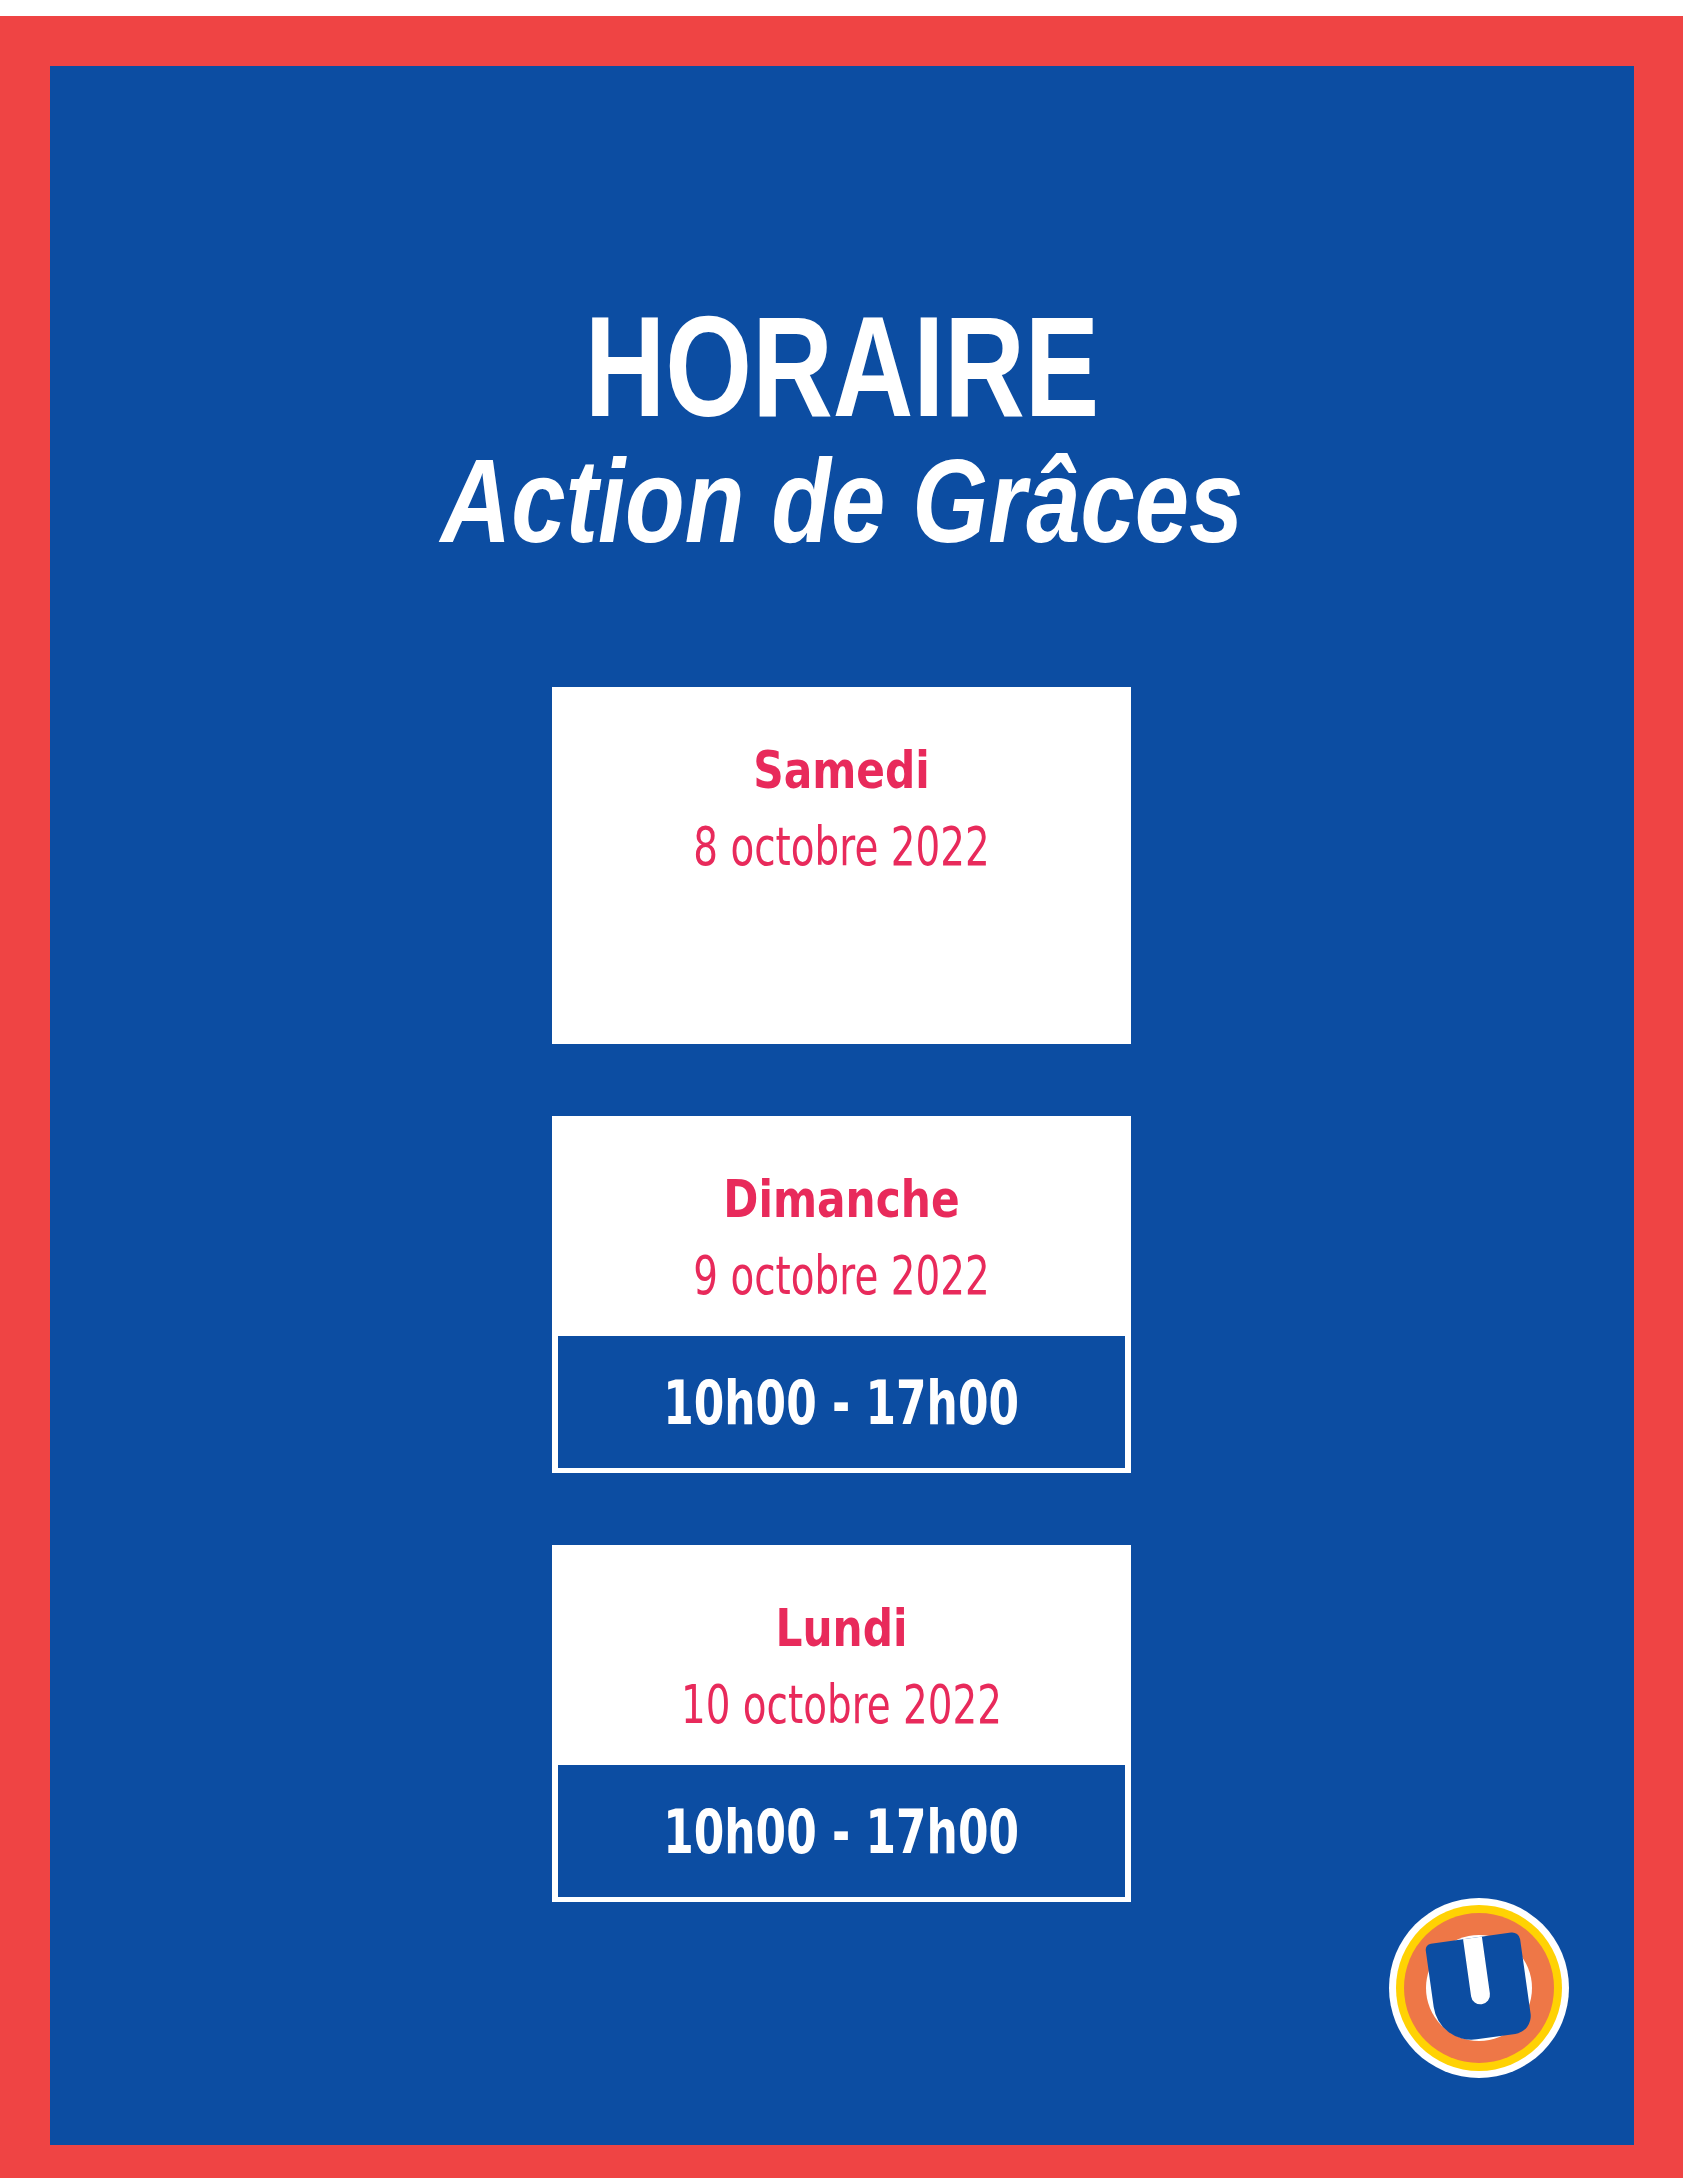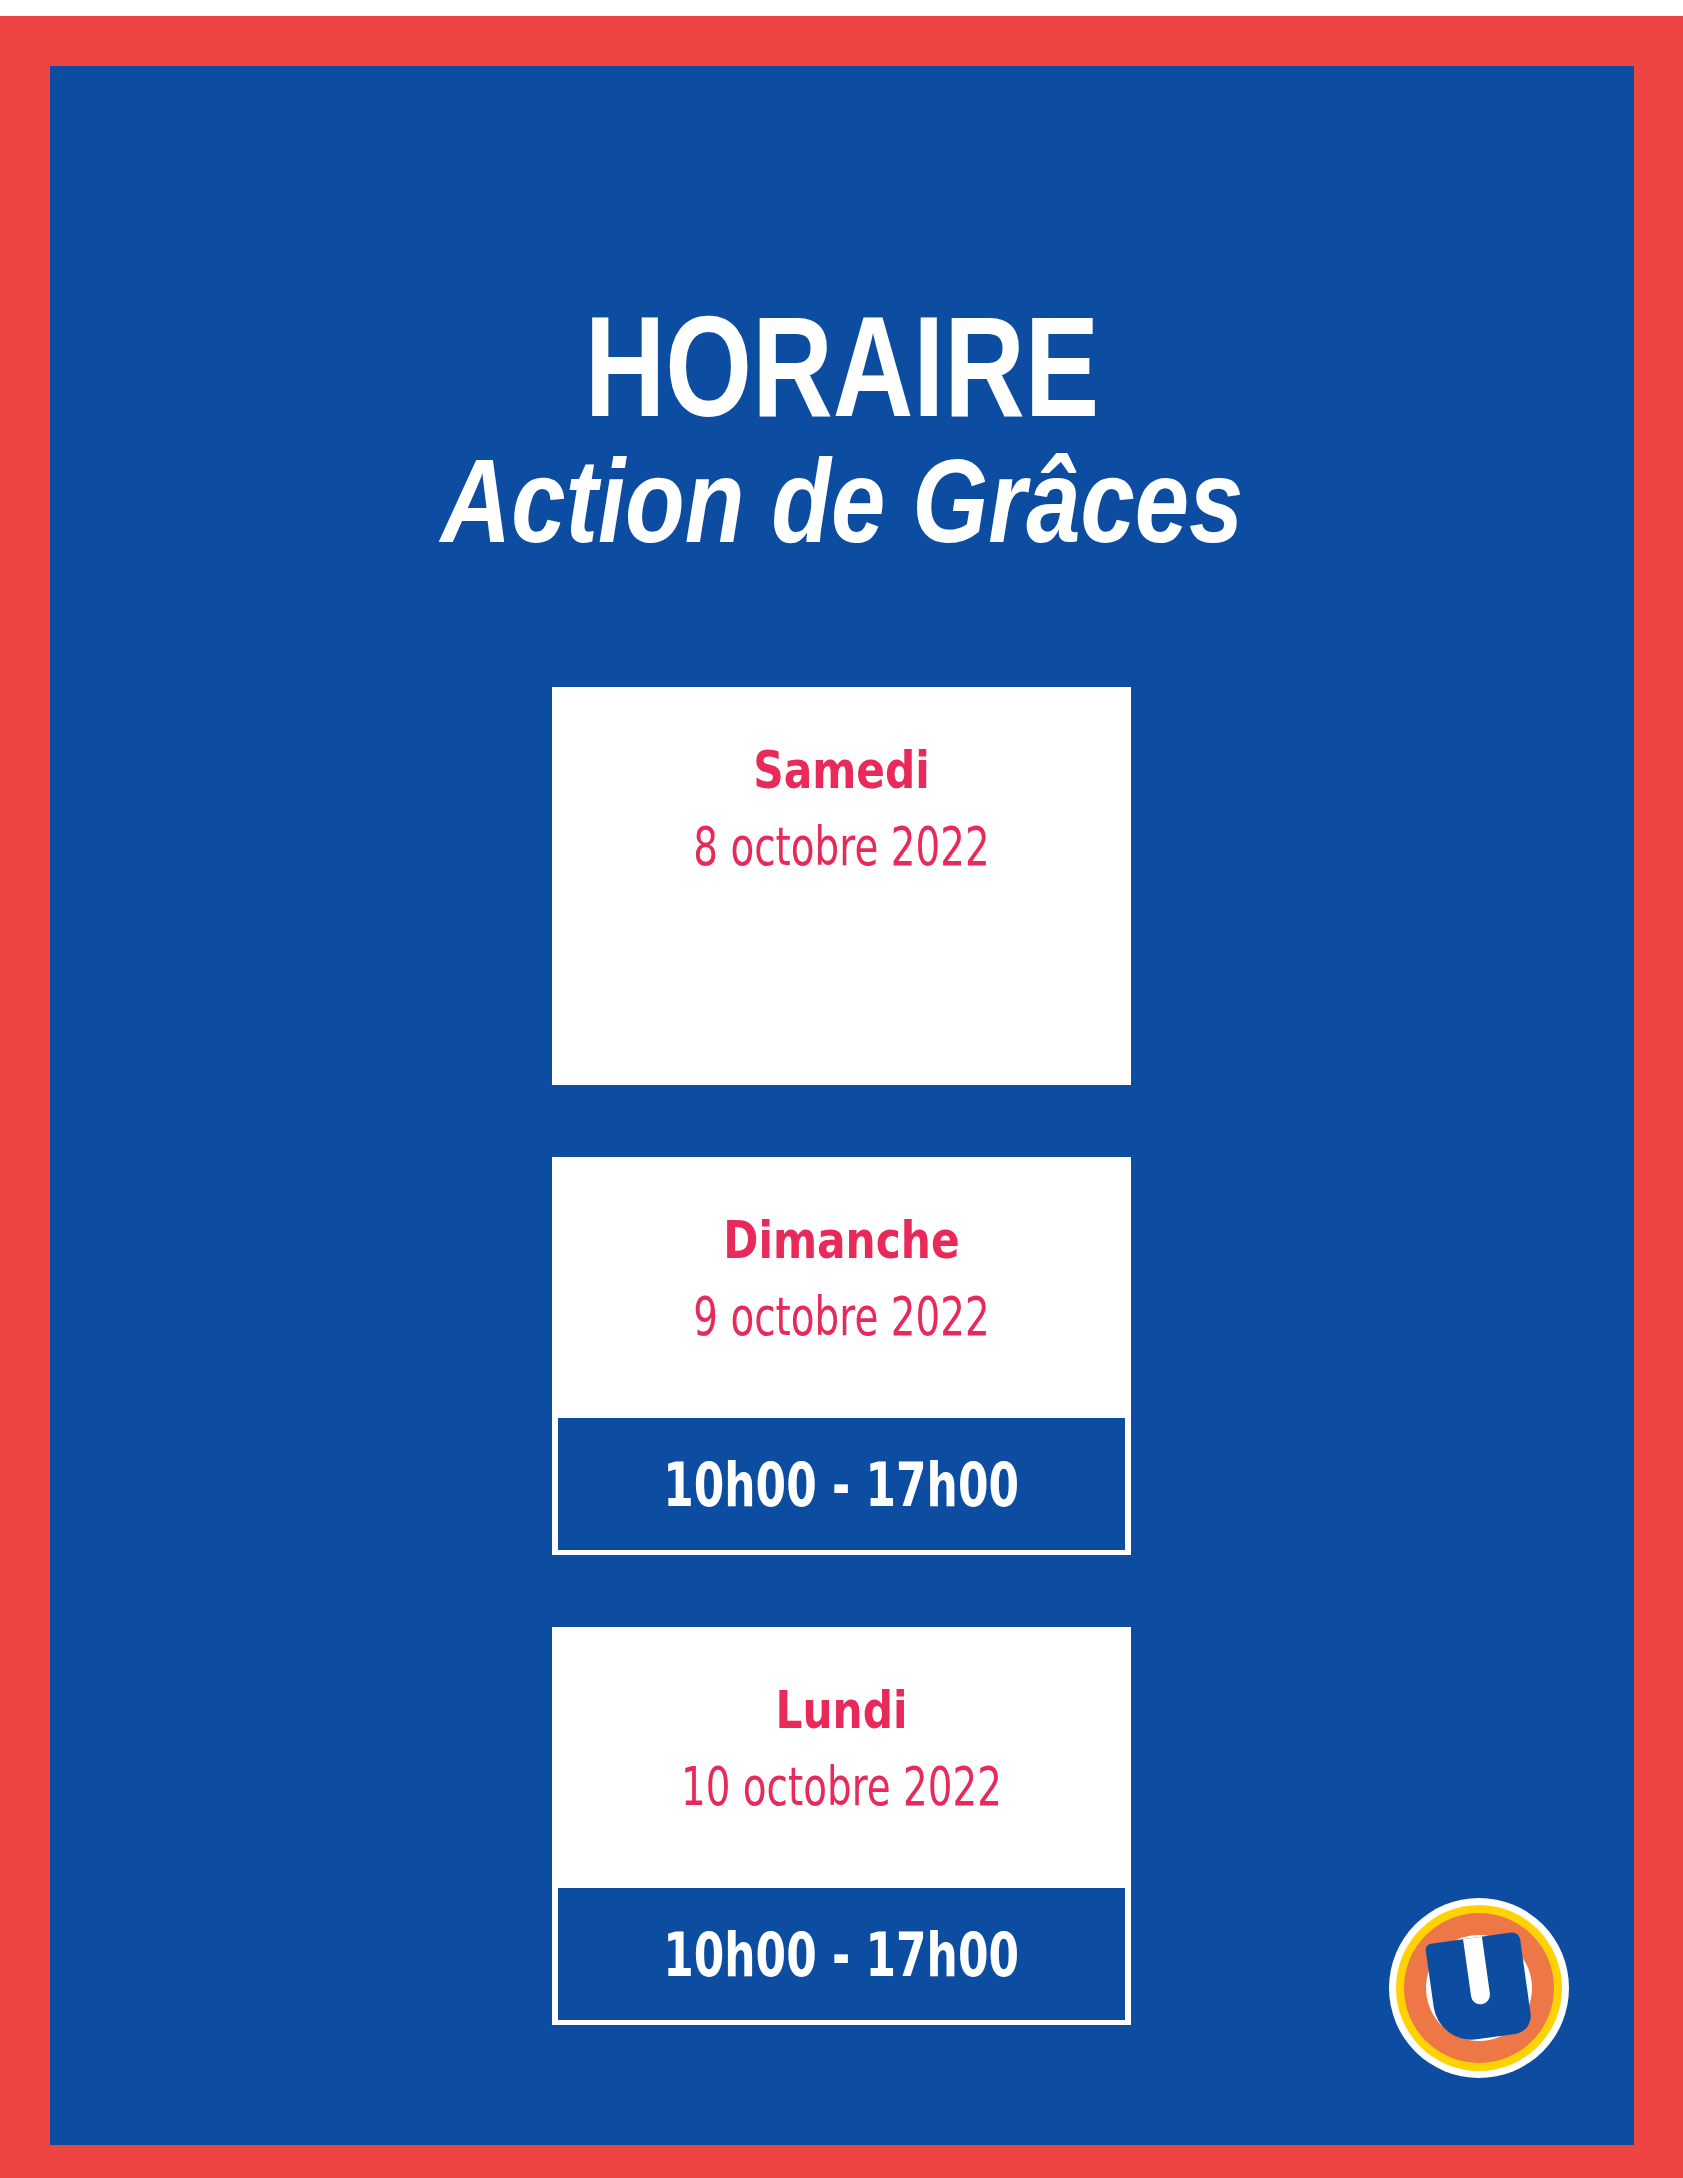--- a/index.html
+++ b/index.html
@@ -64,21 +64,21 @@
     left: 502px;
     top: 621px;
     width: 579px;
     display: flex;
     flex-direction: column;
     gap: 72px;
   }
   .card {
     position: relative;
     width: 579px;
-    height: 398px;
+    height: 357px;
     background: #ffffff;
   }
   .day {
     position: absolute;
     top: 58px;
     left: 0; right: 0;
     text-align: center;
     color: #E82A5B;
     font-family: "DejaVu Sans", sans-serif;
     font-weight: 700;

